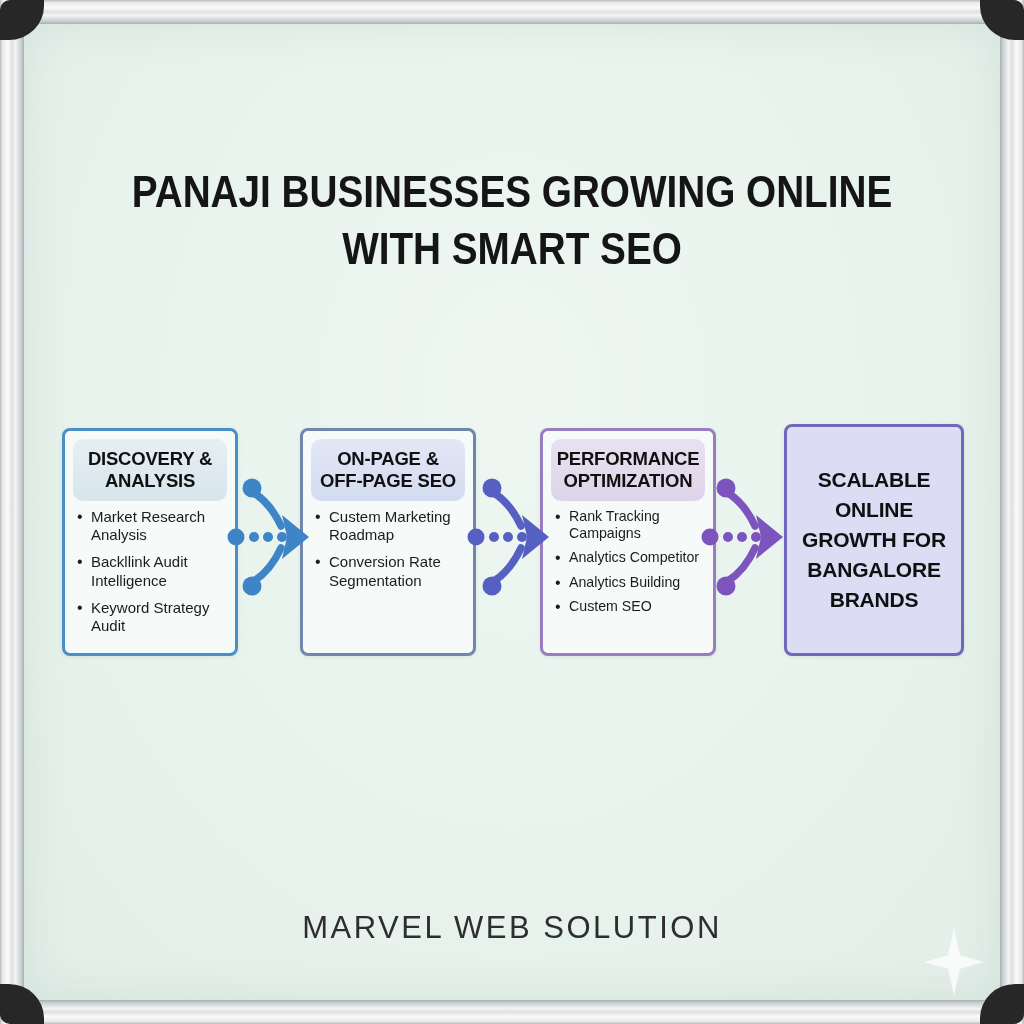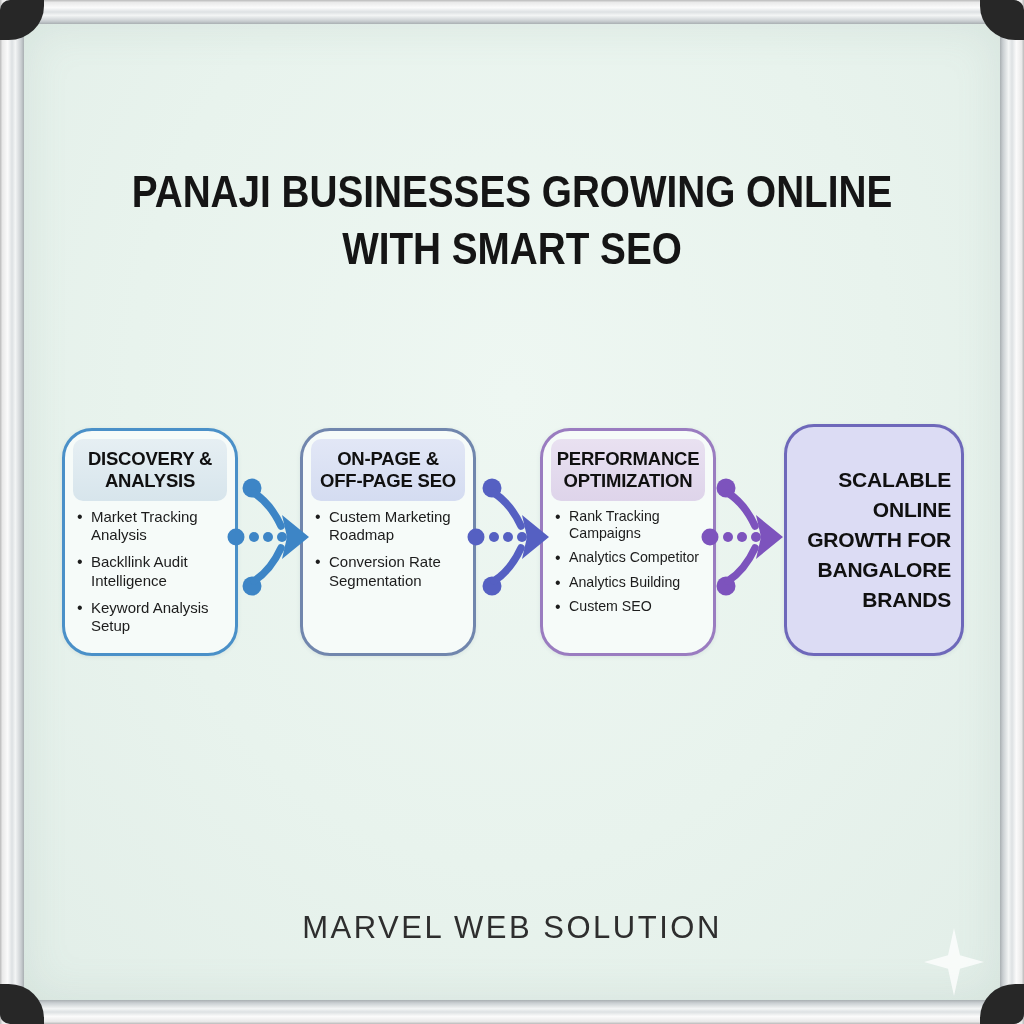--- a/index.html
+++ b/index.html
@@ -41,21 +41,21 @@
   
   .title {
     position:absolute; z-index:3; top:164px; left:0; right:0;
     text-align:center; color:#151515; font-weight:bold;
     font-size:45px; line-height:1.26; letter-spacing:0;
   }
   .title-inner { display:block; transform:scaleX(0.86); transform-origin:50% 50%; }
   
   .pbox {
     position:absolute; z-index:3; top:428px; width:176px; height:228px;
-    border-radius:30px; border:3px solid; background:#f6fbf9;
+    border-radius:8px; border:3px solid; background:#f6fbf9;
     box-shadow:0 1px 4px rgba(60,90,110,0.10);
   }
   .pbox-1 { left:62px;  border-color:#4a90c8; }
   .pbox-2 { left:300px; border-color:#7186ad; }
   .pbox-3 { left:540px; border-color:#9a7cc0; }
   .pbox-4 {
     left:784px; top:424px; width:180px; height:232px;
     border-color:#6e68ba; background:#dcdcf4;
     display:flex; align-items:center; justify-content:center;
   }
@@ -68,21 +68,21 @@
   .hd-2 { background:linear-gradient(to bottom,#e2e7f6,#d4dcf1); }
   .hd-3 { background:linear-gradient(to bottom,#e9e1f1,#ded4ea); }
   .pbox ul { list-style:none; margin:2px 0 0; padding:0 5px 0 11px; }
   .pbox li {
     position:relative; padding-left:15px; margin-bottom:9px;
     font-size:15px; line-height:1.22; color:#1c1c1c;
   }
   .pbox li::before { content:"\2022"; position:absolute; left:1px; top:-1px; font-size:16px; }
   .pbox-3 li { font-size:14.2px; margin-bottom:7px; }
   .final-label {
-    font-weight:bold; font-size:21px; line-height:1.42; text-align:right;
+    font-weight:bold; font-size:21px; line-height:1.42; text-align:center;
     color:#101010; padding:0 10px; letter-spacing:-0.2px;
   }
   
   .connector { position:absolute; z-index:4; top:472px; width:82px; height:130px; }
   .conn-1 { left:227px; } .conn-2 { left:467px; } .conn-3 { left:701px; }
   .c1 { color:#3d85c6; } .c2 { color:#5560c2; } .c3 { color:#7d53bd; }
   .connector circle, .connector polygon { fill:currentColor; }
   .connector path { stroke:currentColor; stroke-width:7.5; fill:none; stroke-linecap:round; }
   
   .footer {
@@ -116,23 +116,23 @@
   <div class="title">
     <span class="title-inner">
       <span>PANAJI BUSINESSES GROWING ONLINE</span><br>
       <span>WITH SMART SEO</span>
     </span>
   </div>
 
   <div class="pbox pbox-1">
     <div class="pbox-header hd-1">DISCOVERY &amp; ANALYSIS</div>
     <ul>
-      <li>Market Tracking Analysis</li>
+      <li>Market Research Analysis</li>
       <li>Backllink Audit Intelligence</li>
-      <li>Keyword Analysis Setup</li>
+      <li>Keyword Strategy Audit</li>
     </ul>
   </div>
 
   <svg class="connector conn-1 c1" viewBox="0 0 82 130">
     <circle cx="25" cy="16" r="9.5"></circle>
     <circle cx="25" cy="114" r="9.5"></circle>
     <path d="M27,21 C38,28 48,41 54,54"></path>
     <path d="M27,109 C38,102 48,89 54,76"></path>
     <circle cx="9" cy="65" r="8.5"></circle>
     <circle cx="27" cy="65" r="5"></circle>

